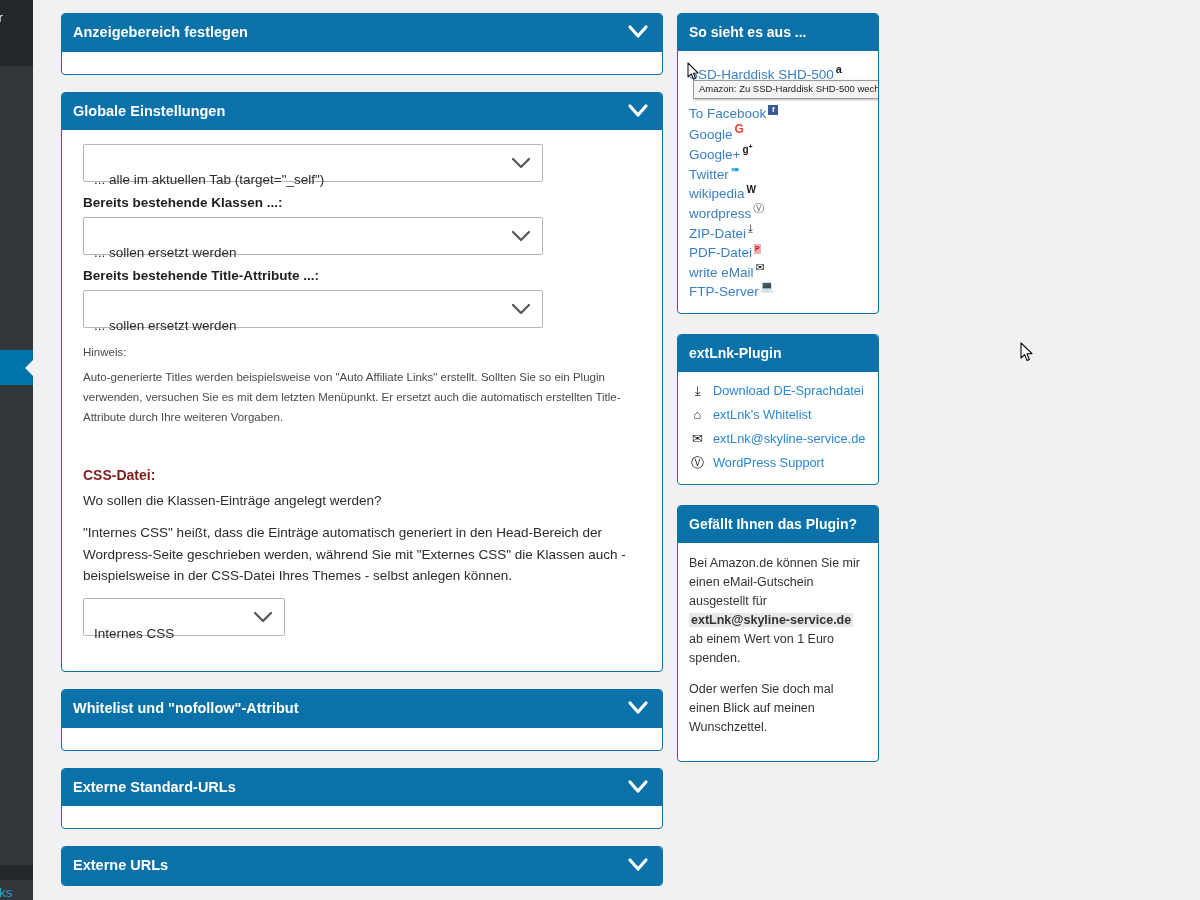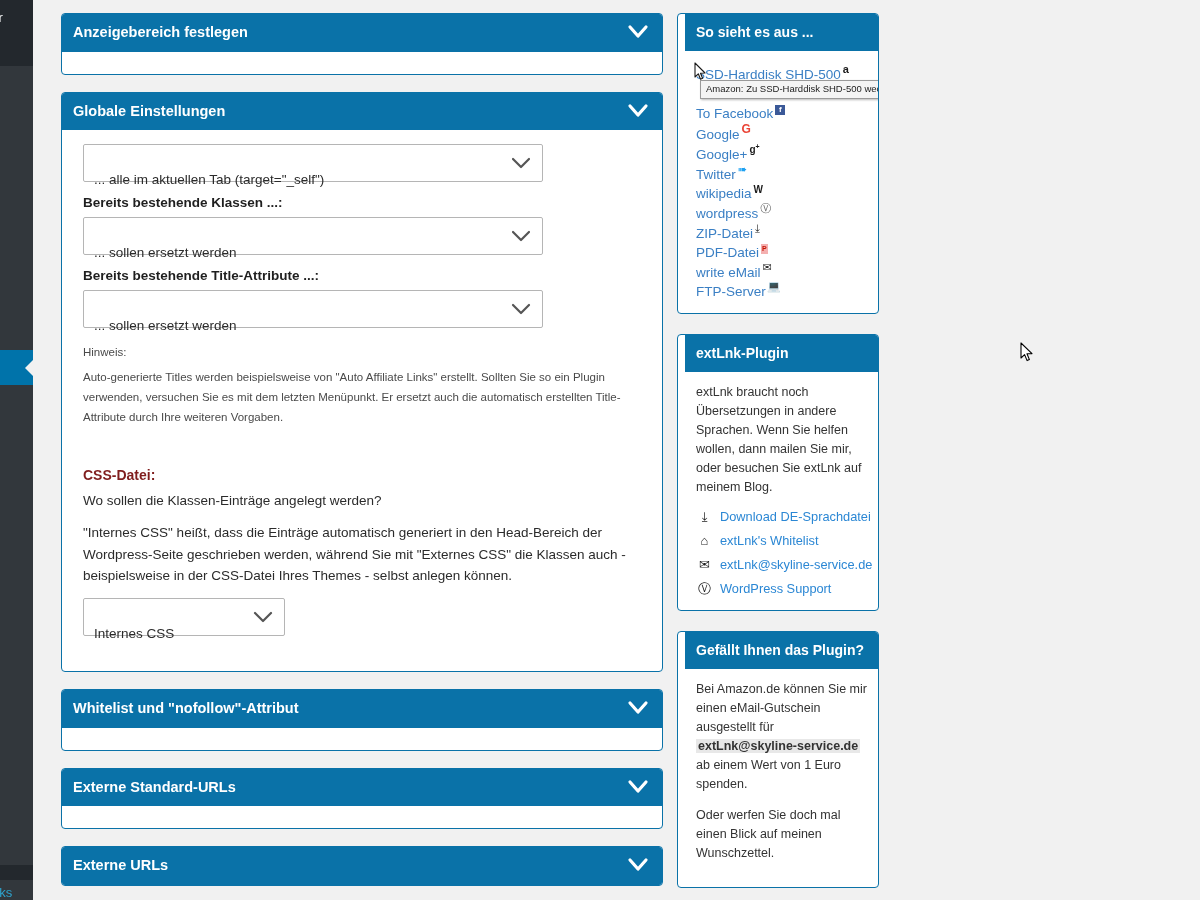--- a/index.html
+++ b/index.html
@@ -181,21 +181,20 @@
     max-width: 545px;
   }
 
   
   .sbox {
     background: #ffffff;
     border: 1px solid #0a72a8;
     border-radius: 4px;
     margin-bottom: 20px;
     overflow: hidden;
-    padding-left: 7px;
   }
   .sbox-head {
     background: #0a72a8;
     color: #ffffff;
     font-weight: bold;
     font-size: 14px;
     padding: 10px 11px 11px 11px;
   }
   .sbox-body { padding: 11px 11px 12px 11px; }
 
@@ -465,21 +464,20 @@
             <span>FTP-Server</span><span class="ico" style="color:#31507a;font-size:11px;">💻</span>
           </div>
 
         </div>
       </div>
     </div>
 
     <div class="sbox">
       <div class="sbox-head">extLnk-Plugin</div>
       <div class="sbox-body">
-        <p class="sbox-p">extLnk braucht noch Übersetzungen in andere Sprachen. Wenn Sie helfen wollen, dann mailen Sie mir, oder besuchen Sie extLnk auf meinem Blog.</p>
 
         <div class="link-row">
           <span class="licon">⤓</span>
           <span class="ltext">Download DE-Sprachdatei</span>
         </div>
         <div class="link-row">
           <span class="licon">⌂</span>
           <span class="ltext">extLnk's Whitelist</span>
         </div>
         <div class="link-row">

